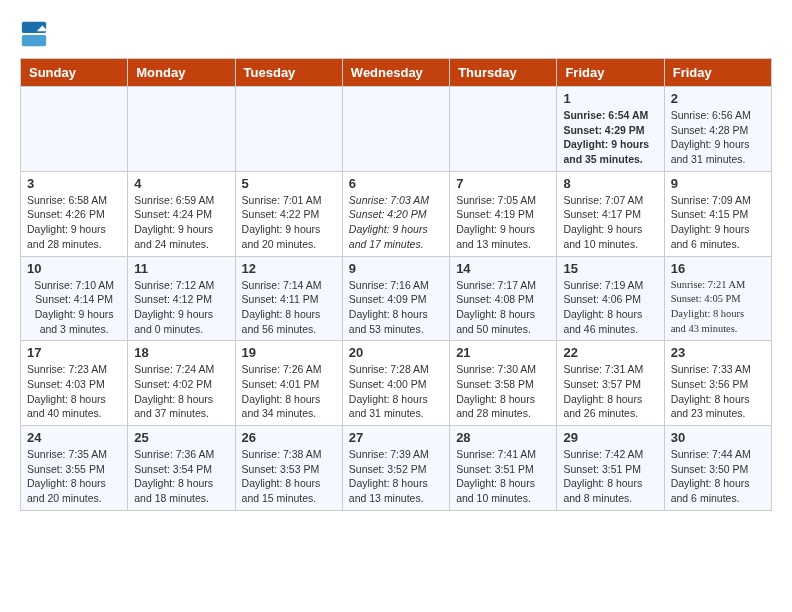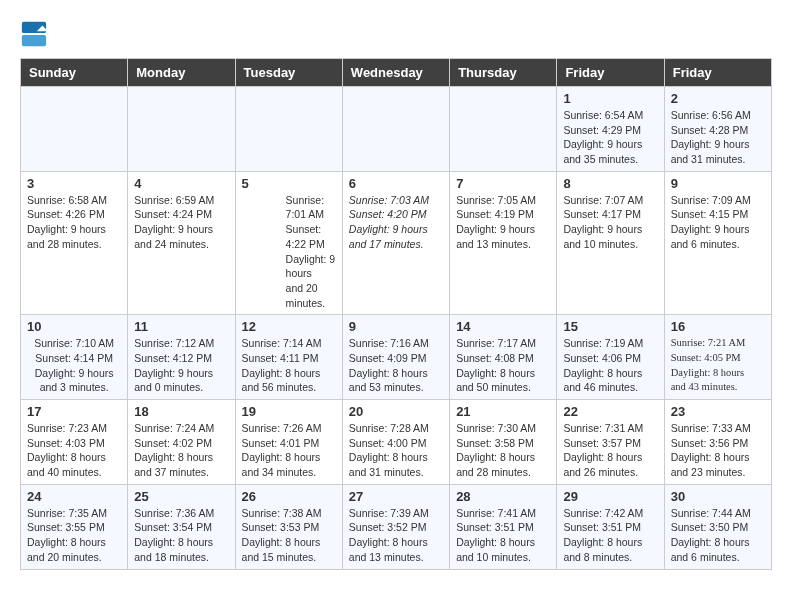--- a/index.html
+++ b/index.html
@@ -45,21 +45,21 @@
     .location-title {
       font-size: 16px;
       color: #555;
     }
     .calendar-table {
       width: 100%;
       border-collapse: collapse;
       table-layout: fixed;
     }
     .calendar-table th {
-      background-color: #404040;
+      background-color: #c2410c;
       color: #fff;
       text-align: left;
       padding: 6px 8px;
       font-size: 13px;
       border: 1px solid #ccc;
     }
     .calendar-table td {
       border: 1px solid #ccc;
       vertical-align: top;
       padding: 4px 6px;
@@ -121,21 +121,21 @@
   </thead>
   <tbody id="calendar-body">
       <tr class="row-bg-light">
         <td class="empty"></td>
         <td class="empty"></td>
         <td class="empty"></td>
         <td class="empty"></td>
         <td class="empty"></td>
         <td>
           <span class="day-number">1</span>
-          <div class="day-info" style="white-space: pre-line;">Sunrise: 6:54 AM
+          <div class="day-info" style="white-space: pre-line; font-weight: bold;">Sunrise: 6:54 AM
 Sunset: 4:29 PM
 Daylight: 9 hours
 and 35 minutes.</div>
         </td>
         <td>
           <span class="day-number">2</span>
           <div class="day-info" style="white-space: pre-line;">Sunrise: 6:56 AM
 Sunset: 4:28 PM
 Daylight: 9 hours
 and 31 minutes.</div>
@@ -151,21 +151,21 @@
         </td>
         <td>
           <span class="day-number">4</span>
           <div class="day-info" style="white-space: pre-line;">Sunrise: 6:59 AM
 Sunset: 4:24 PM
 Daylight: 9 hours
 and 24 minutes.</div>
         </td>
         <td>
           <span class="day-number">5</span>
-          <div class="day-info" style="white-space: pre-line; margin-left: 44px;">Sunrise: 7:01 AM
+          <div class="day-info" style="white-space: pre-line;">Sunrise: 7:01 AM
 Sunset: 4:22 PM
 Daylight: 9 hours
 and 20 minutes.</div>
         </td>
         <td>
           <span class="day-number">6</span>
           <div class="day-info" style="white-space: pre-line; font-style: italic;">Sunrise: 7:03 AM
 Sunset: 4:20 PM
 Daylight: 9 hours
 and 17 minutes.</div>

